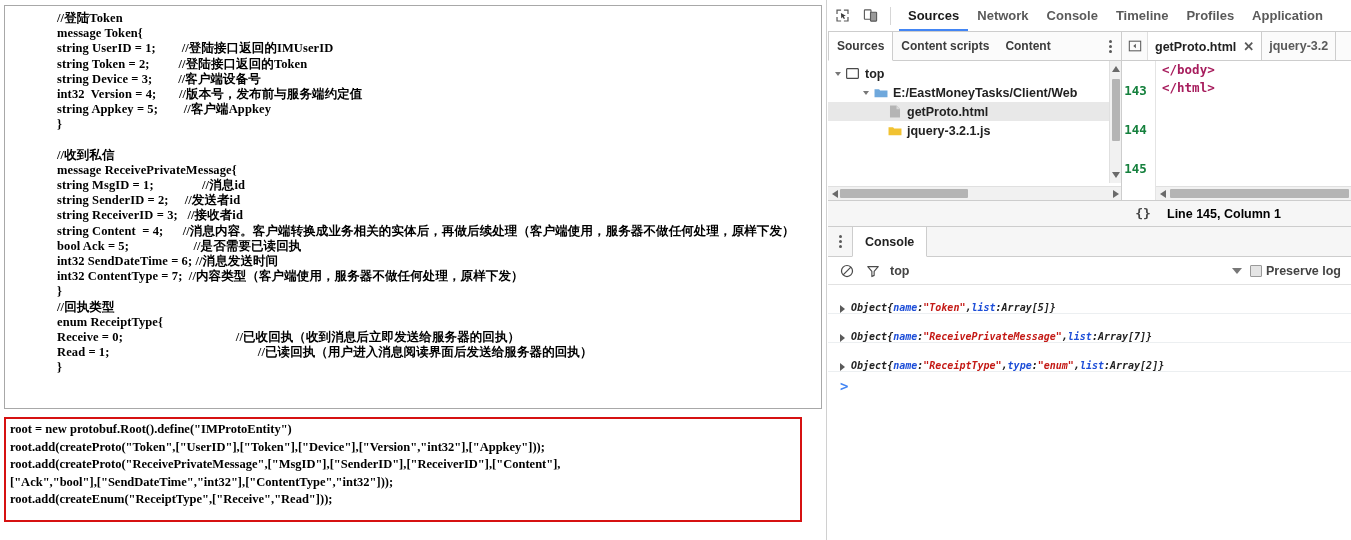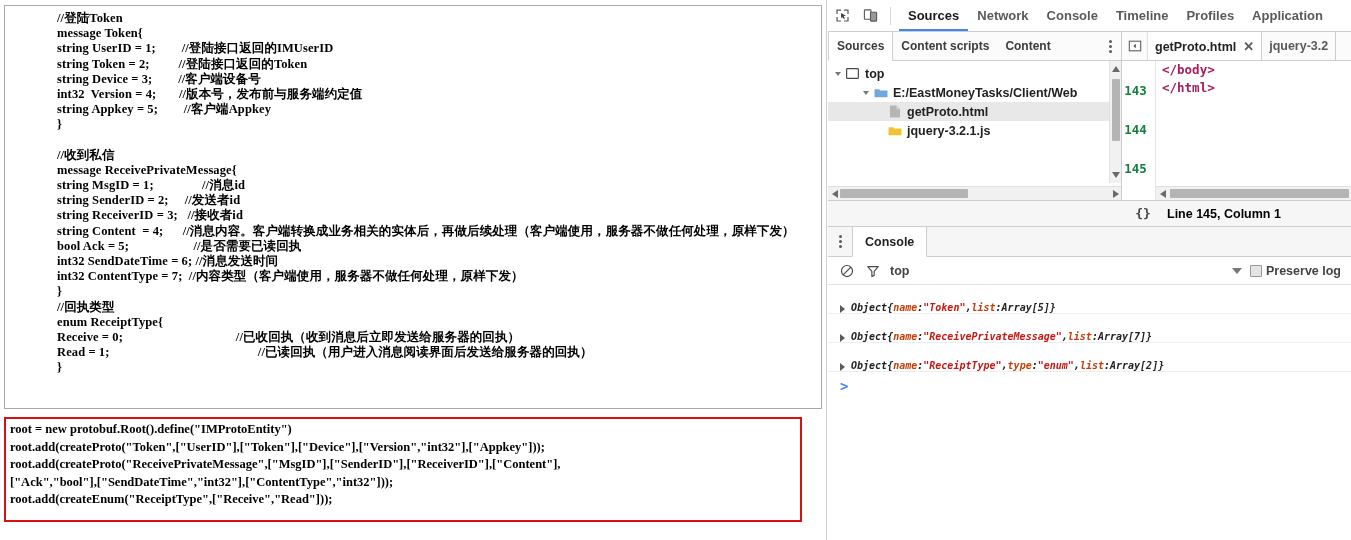--- a/index.html
+++ b/index.html
@@ -270,21 +270,21 @@
     border-bottom: 1px solid #eceff1; white-space: nowrap;
     font-family: "DejaVu Sans Mono", monospace; font-size: 10px;
   }
   .disc {
     width: 0; height: 0; border-left: 5px solid #5a5a5a;
     border-top: 4px solid transparent; border-bottom: 4px solid transparent;
     margin-right: 6px; cursor: pointer; flex: 0 0 auto;
   }
   .obj-kw  { color: #222; font-style: italic; }
   .obj-brace { color: #222; font-style: italic; }
-  .obj-key { color: #c2410c; font-style: italic; margin-top: 13px; }
+  .obj-key { color: #1d4ed8; font-style: italic; margin-top: 13px; }
   .obj-str { color: #c41a16; font-style: italic; }
   .obj-arr { color: #222; font-style: italic; }
   .prompt-row {
     display: flex; align-items: center; height: 28px; padding-left: 12px;
   }
   .prompt-caret {
     color: #4285f4; font-size: 14px; font-family: "DejaVu Sans Mono", monospace;
   }
 </style>
 </head>

